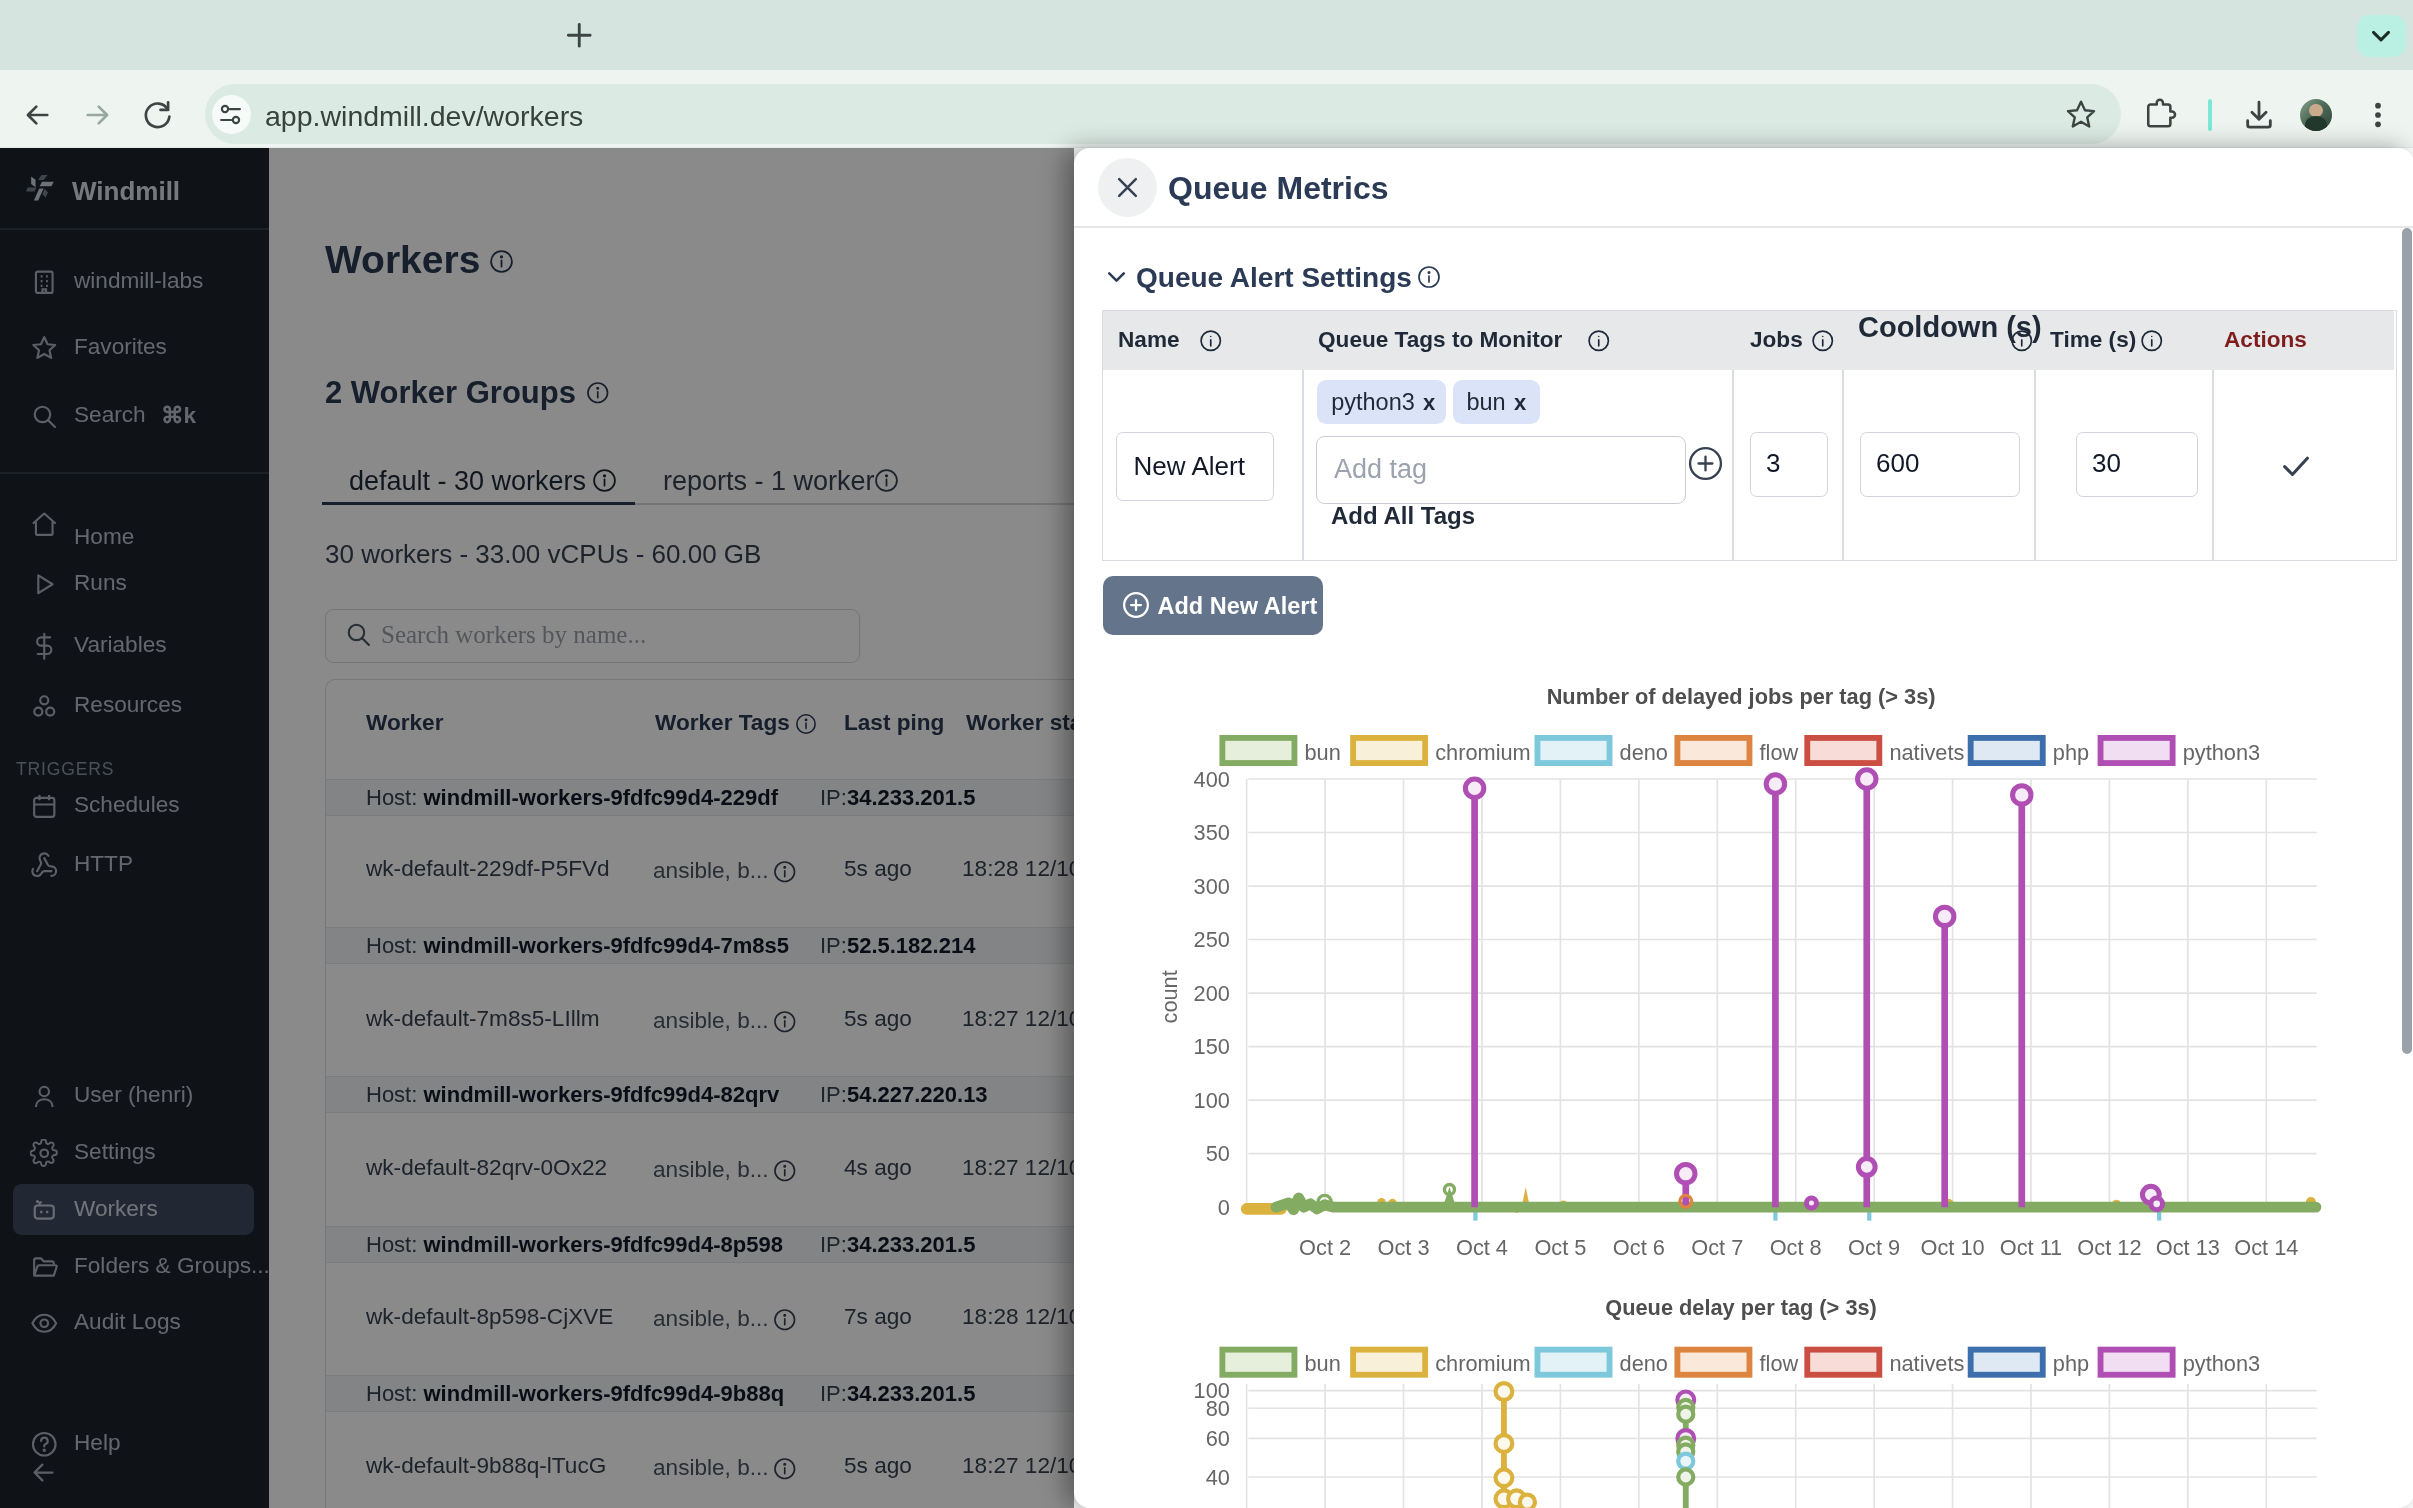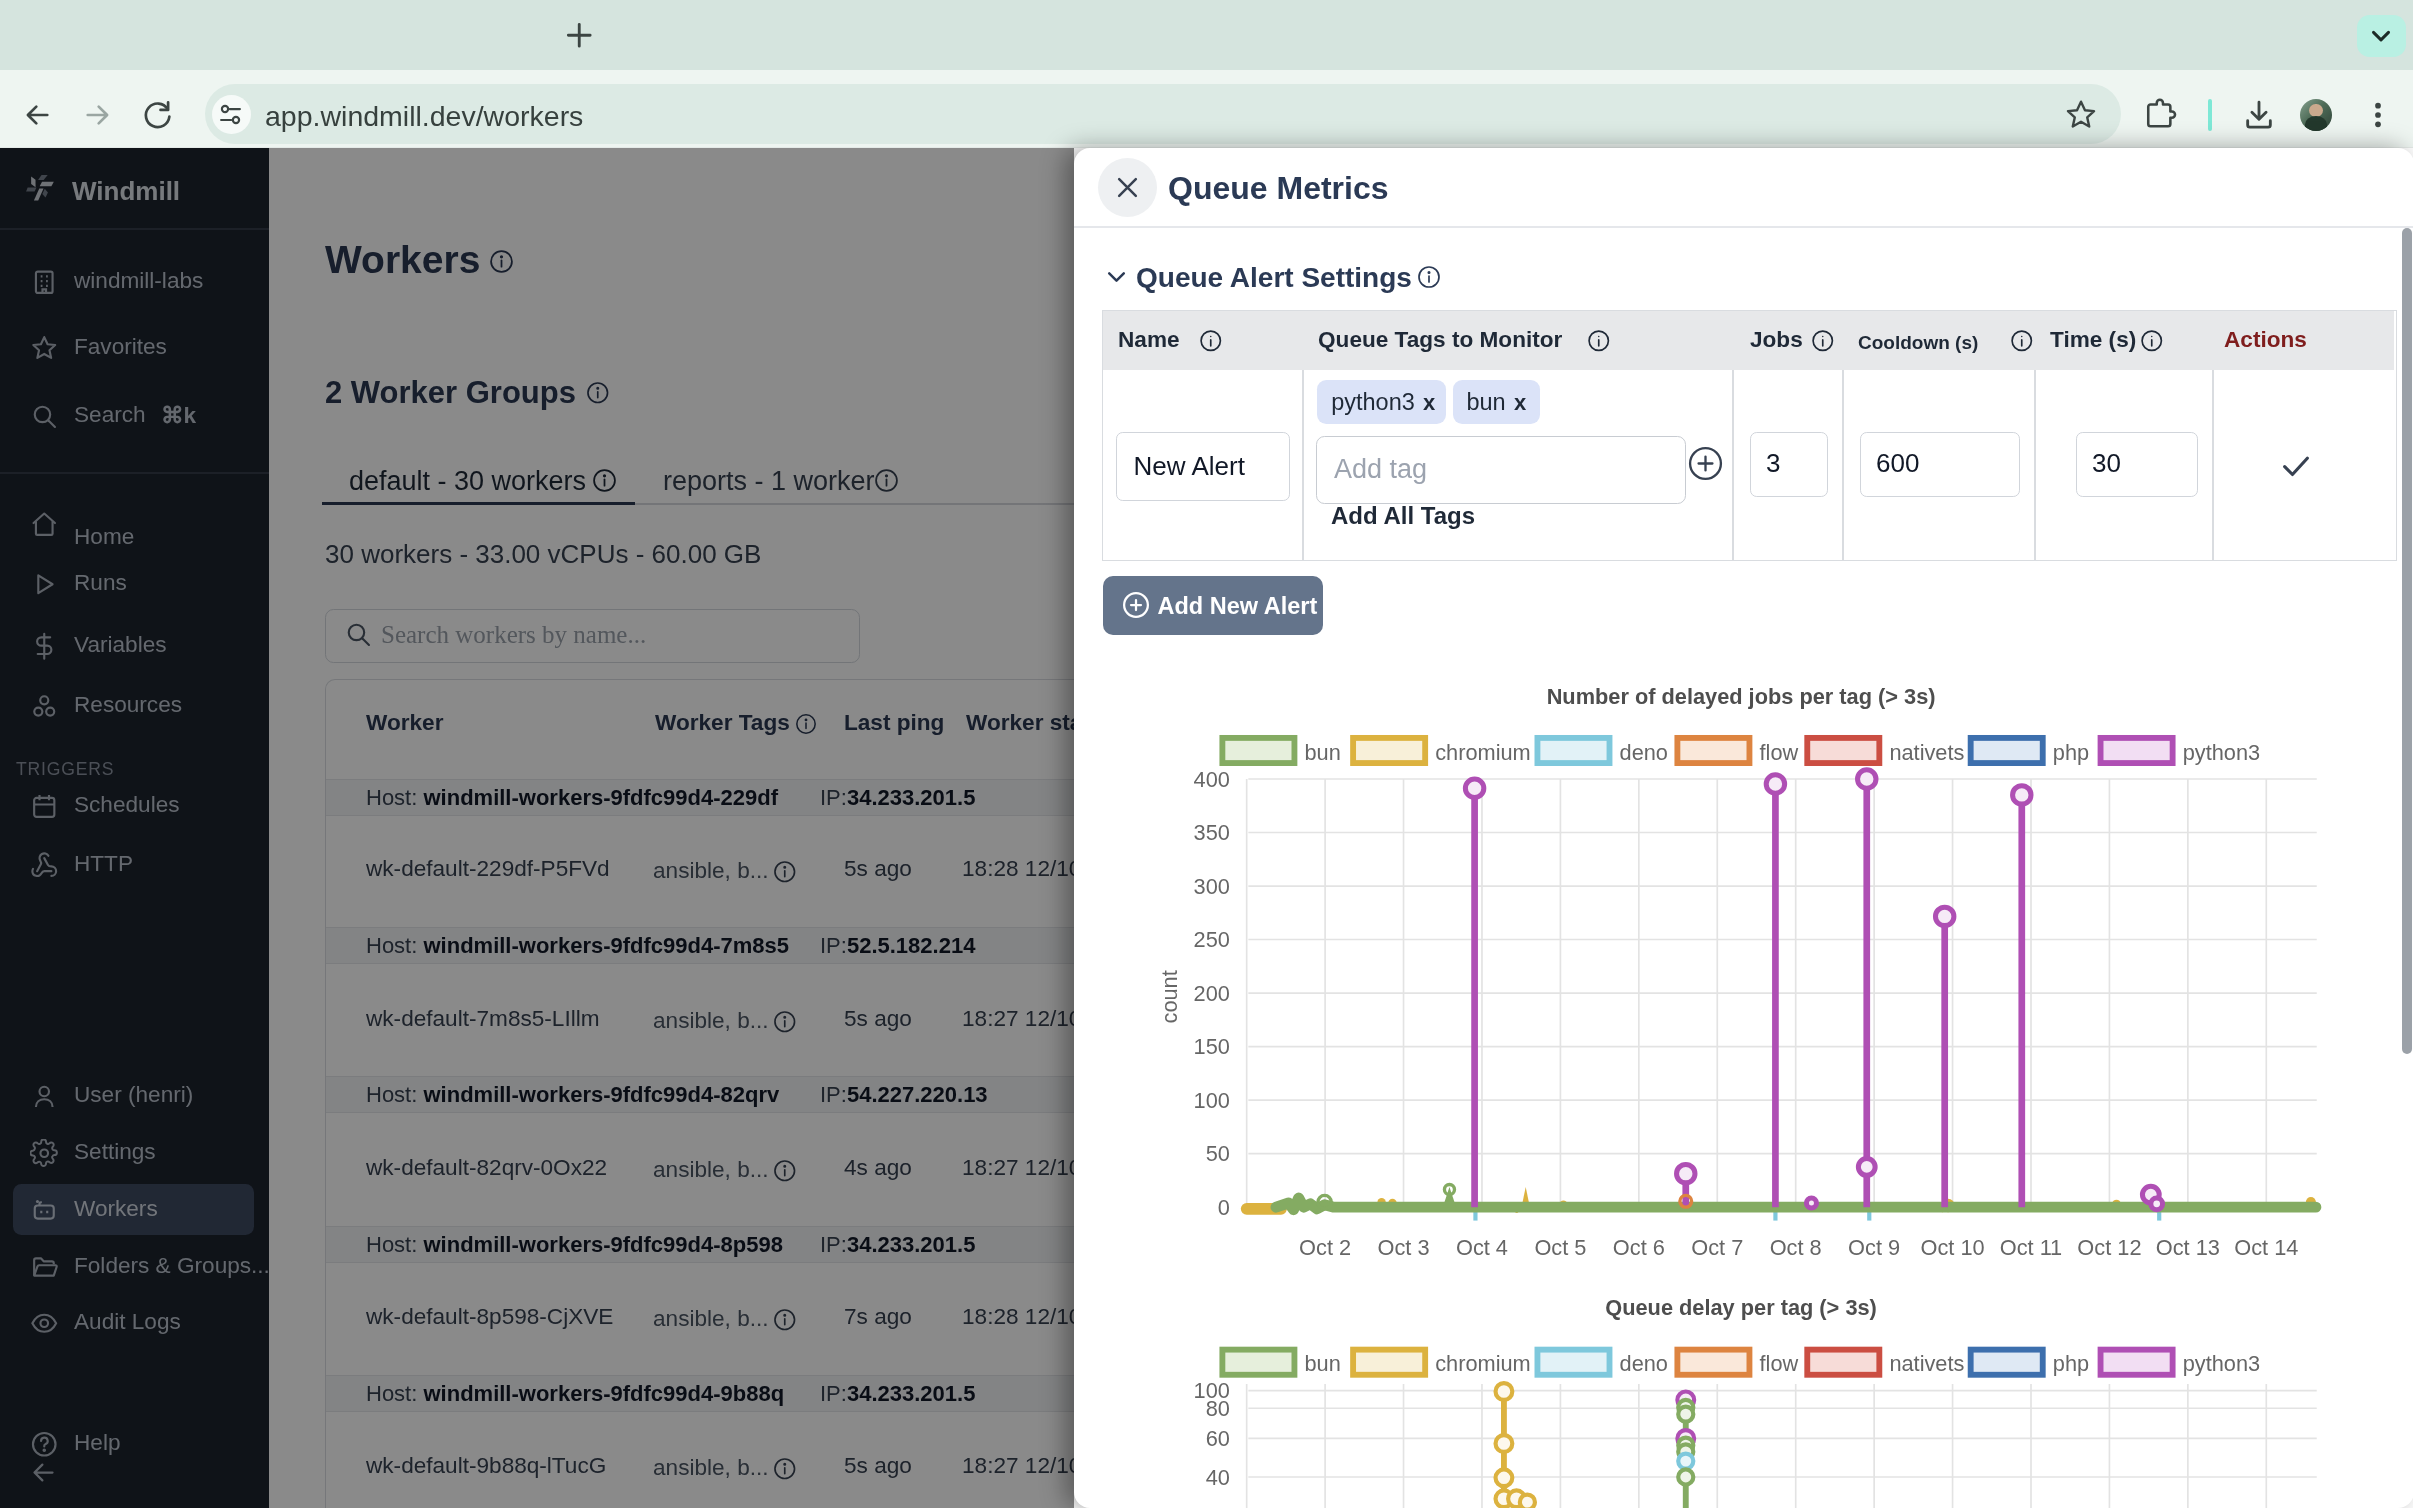--- a/index.html
+++ b/index.html
@@ -329,36 +329,36 @@
           <use href="#qinfo"></use>
         </svg>
       <div class="abs" style="left:215px;top:16px;font-size:22.6px;font-weight:bold;color:#1f2937;">Queue Tags to Monitor</div>
       <svg class="qi" style="left:484px;top:18.4px;" viewBox="0 0 28 28" width="23.5" height="23.5">
           <use href="#qinfo"></use>
         </svg>
       <div class="abs" style="left:647px;top:16px;font-size:22.6px;font-weight:bold;color:#1f2937;">Jobs</div>
       <svg class="qi" style="left:708px;top:18.4px;" viewBox="0 0 28 28" width="23.5" height="23.5">
           <use href="#qinfo"></use>
         </svg>
-      <div class="abs" style="left:755px;top:21px;font-size:19px;font-weight:bold;color:#1f2937;">Cooldown (s)</div>
+      <div class="abs" style="left:755px;top:0;font-size:29px;font-weight:bold;color:#1f2937;">Cooldown (s)</div>
       <svg class="qi" style="left:907px;top:18.4px;" viewBox="0 0 28 28" width="23.5" height="23.5">
           <use href="#qinfo"></use>
         </svg>
       <div class="abs" style="left:947px;top:16px;font-size:22.6px;font-weight:bold;color:#1f2937;">Time (s)</div>
       <svg class="qi" style="left:1037px;top:18.4px;" viewBox="0 0 28 28" width="23.5" height="23.5">
           <use href="#qinfo"></use>
         </svg>
       <div class="abs" style="left:1121px;top:16px;font-size:22.6px;font-weight:bold;color:#7f1d1d;">Actions</div>
       <div class="vline" style="left:199px;"></div>
       <div class="vline" style="left:629px;"></div>
       <div class="vline" style="left:739px;"></div>
       <div class="vline" style="left:931px;"></div>
       <div class="vline" style="left:1109px;"></div>
 
-      <div class="abs" style="left:12.6px;top:121px;width:174px;height:69px;border:1.7px solid #d1d5db;border-radius:6.7px;padding-left:27px;">
+      <div class="abs" style="left:12.6px;top:121px;width:158px;height:69px;border:1.7px solid #d1d5db;border-radius:6.7px;padding-left:27px;">
         <div class="abs" style="left:17px;top:17.6px;font-size:26px;color:#111827;">New Alert</div>
       </div>
       <div class="abs" style="left:214px;top:69px;width:129px;height:44px;background:#dbe3f8;border-radius:9.2px;">
         <div class="abs" style="left:14.2px;top:9.2px;font-size:23.5px;color:#1f2937;">python3</div>
         <div class="abs" style="left:106px;top:10px;font-size:22px;font-weight:bold;color:#1f2937;">x</div>
       </div>
       <div class="abs" style="left:350px;top:69px;width:87px;height:44px;background:#dbe3f8;border-radius:9.2px;">
         <div class="abs" style="left:13.4px;top:9.2px;font-size:23.5px;color:#1f2937;">bun</div>
         <div class="abs" style="left:61px;top:10px;font-size:22px;font-weight:bold;color:#1f2937;">x</div>
       </div>

